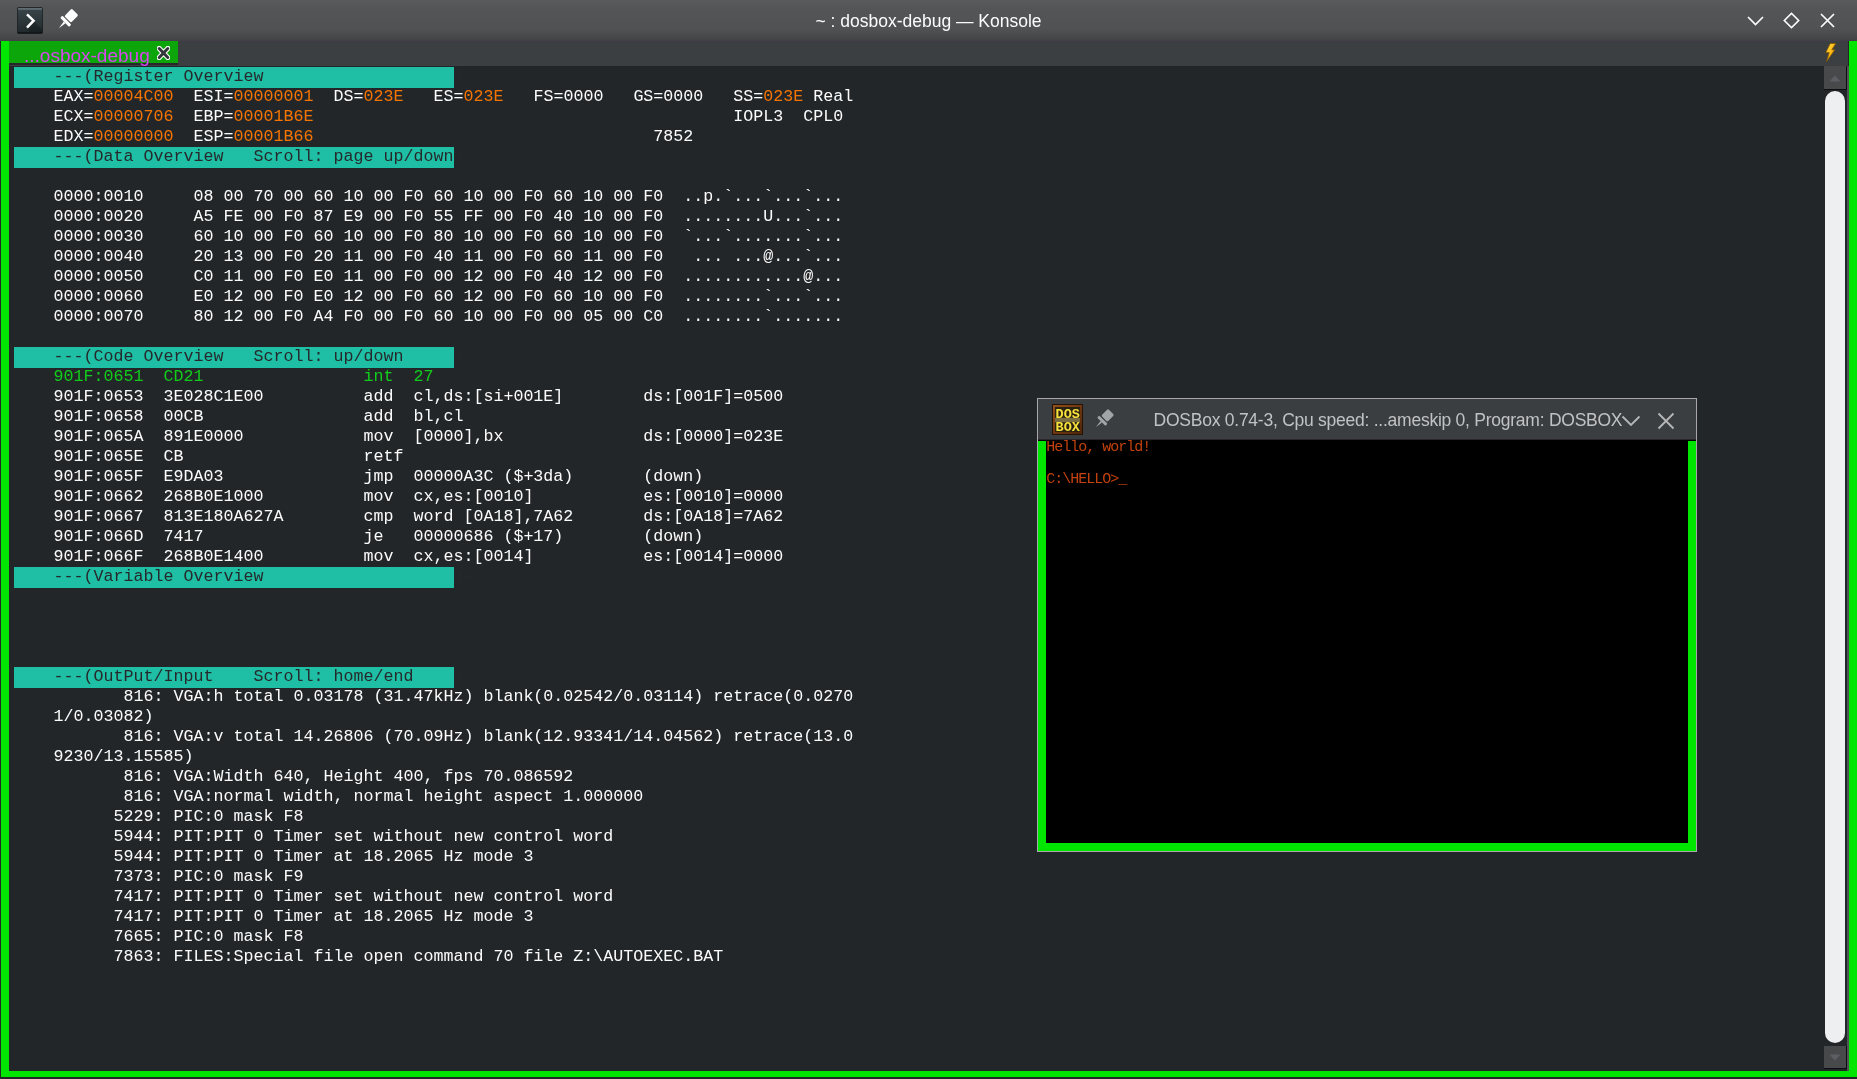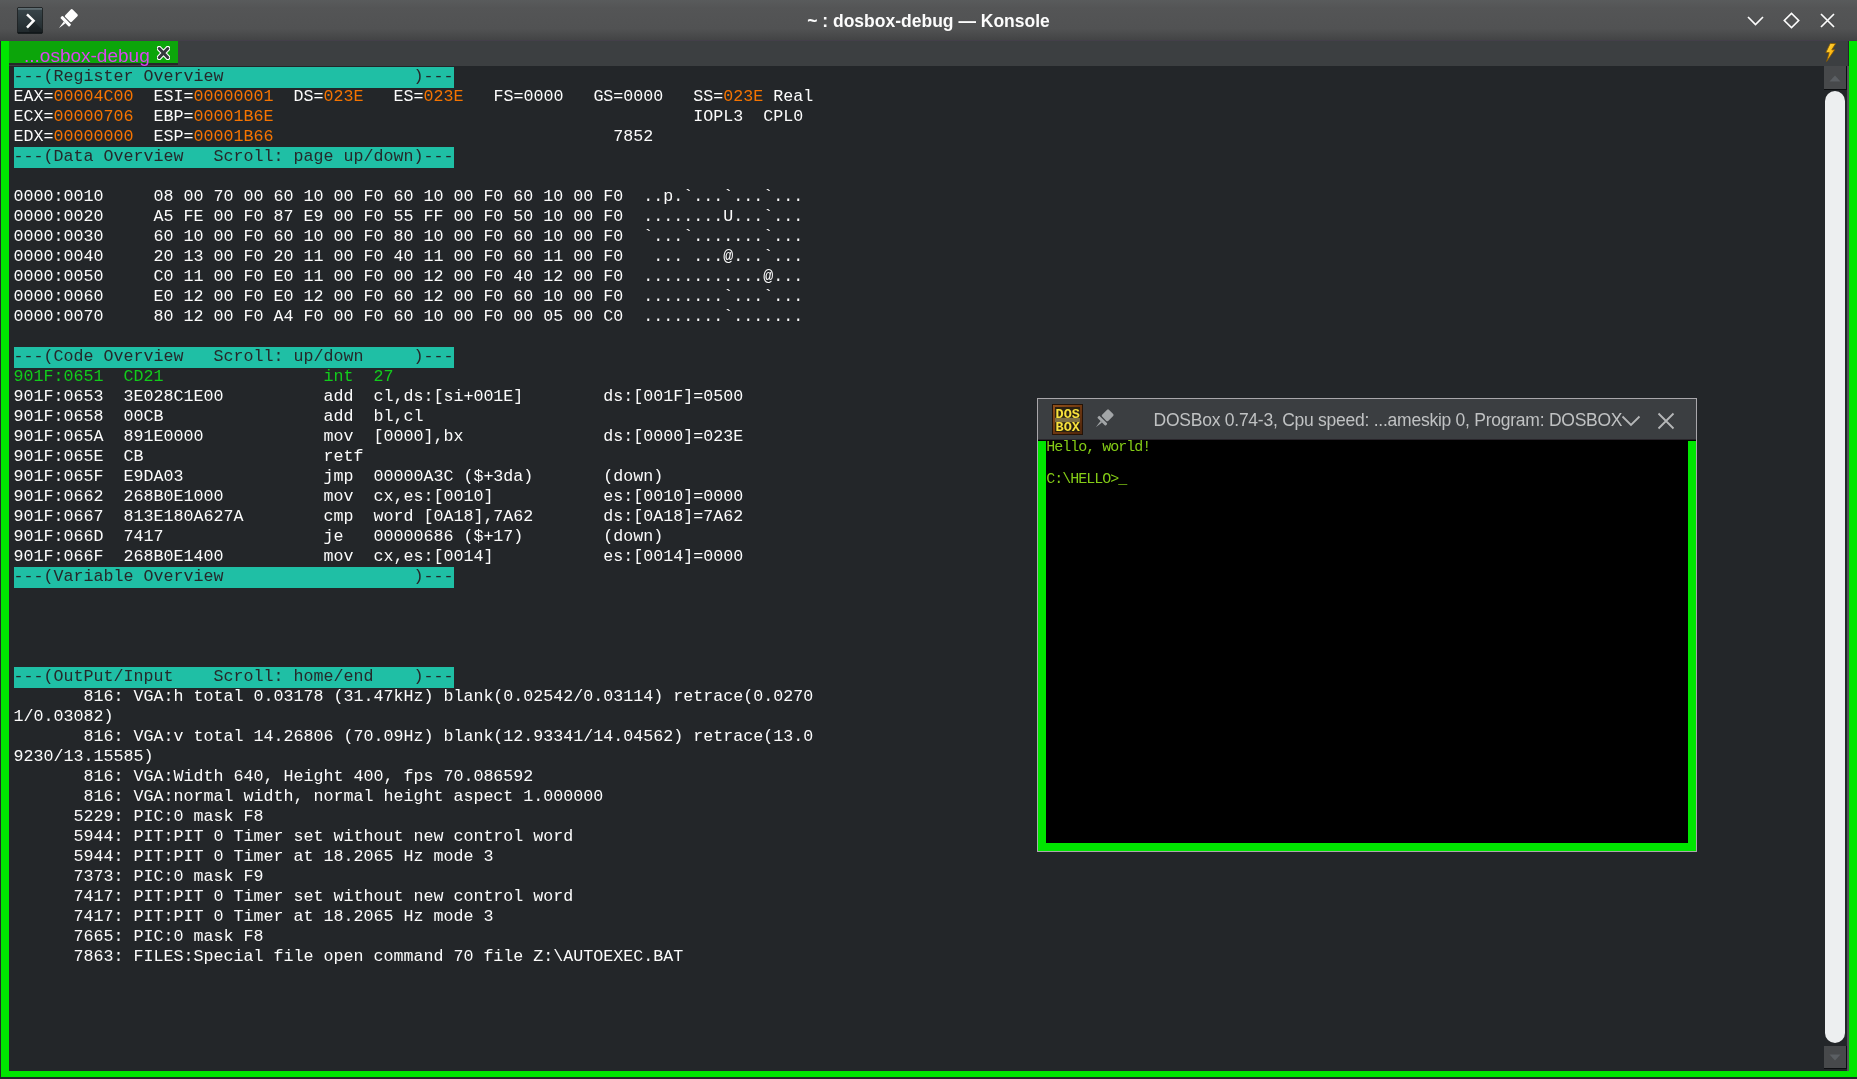--- a/index.html
+++ b/index.html
@@ -1,80 +1,80 @@
 <!DOCTYPE html>
 <html><head>
 <meta charset="utf-8">
 <style>
 * { margin:0; padding:0; box-sizing:border-box; }
 html,body { width:1857px; height:1079px; overflow:hidden; background:#1d2022; font-family:"Liberation Sans", sans-serif; }
 #stage { position:absolute; left:0; top:0; width:1857px; height:1079px; background:#232629; }
 
 
 #titlebar { position:absolute; left:0; top:0; width:1857px; height:40px;
-  background:linear-gradient(180deg,#595b5c 0%,#545556 20%,#515253 72%,#434445 100%);font-weight:bold; }
+  background:linear-gradient(180deg,#595b5c 0%,#545556 20%,#515253 72%,#434445 100%); }
 #titletext { position:absolute; left:0; top:11px; width:1857px; text-align:center;
   font-size:17.5px; color:#fcfcfc; }
 #tbline { position:absolute; left:0; top:40px; width:1857px; height:1px; background:#443f4a; }
 
 
 #tabbar { position:absolute; left:9px; top:41px; width:1839px; height:24.5px; background:#3c3f41; }
 #tab { position:absolute; left:9px; top:41px; width:168.5px; height:22.3px; background:#0ca50a; }
 #tabshadow { position:absolute; left:9px; top:63.3px; width:168.5px; height:2.2px; background:#26282b; }
 #tabtext { position:absolute; left:24px; top:44.5px; font-size:19px; font-weight:normal; color:#d946ef; }
 .icon { position:absolute; }
 
 
 #termbg { position:absolute; left:1px; top:65.5px; width:1856px; height:1011.5px; background:#232629; }
 #greenL { position:absolute; left:1.2px; top:41px; width:8px; height:1035.5px; background:#00e600; }
 #greenR { position:absolute; left:1849px; top:41px; width:8px; height:1035.5px; background:#00e600; }
 #greenB { position:absolute; left:1.2px; top:1071px; width:1855.8px; height:5.6px; background:#00e600; }
 
 .trm { position:absolute; left:13.6px; top:66.6px; font-family:"Liberation Mono",monospace;
   font-size:16.667px; line-height:20px; color:#fcfcfc; }
-.trm div { height:20px; white-space:pre; }
+.trm div { height:20px; white-space:pre;padding-left:40px; }
 .hd { background:#1fbfa5; color:#26292b; width:440.5px; height:21px !important; margin-bottom:-1px; }
 .o { color:#f67400; }
 .g { color:#12cc1c; }
 
 
 #sbup   { position:absolute; left:1823.5px; top:65.8px; width:23.8px; height:24.6px; background:#47494b; border-right:1.6px solid #0c0e10; border-bottom:1.6px solid #0c0e10; }
 #sbdown { position:absolute; left:1823.5px; top:1045.8px; width:23.8px; height:23.4px; background:#47494b; border-right:1.6px solid #0c0e10; border-bottom:1.6px solid #0c0e10; }
 #sbthumb{ position:absolute; left:1825.3px; top:91.4px; width:19.8px; height:952px; background:#edeff0; border-radius:10px; }
 #sbsep  { position:absolute; left:1847.1px; top:65.8px; width:1.9px; height:1005.2px; background:#515456; }
 
 
 #dbox { position:absolute; left:1036.6px; top:398.4px; width:660.4px; height:454px;
   border:1.5px solid #a9a7ab; background:#000; }
 #dboxtitle { position:absolute; left:0; top:0; width:100%; height:40.2px; background:#3b3e41; border-bottom:1.2px solid #2a262c; }
 #dboxtitletext { position:absolute; left:88px; top:11px; font-size:17.5px; letter-spacing:-0.25px; color:#c0c2c3;margin-left:28px; }
 #dbgL { position:absolute; left:0.2px; top:41.4px; width:8.2px; height:409.8px; background:#00e600; }
 #dbgR { position:absolute; left:650.4px; top:41.4px; width:7.6px; height:409.8px; background:#00e600; }
 #dbgB { position:absolute; left:0.2px; top:443.2px; width:657px; height:8.6px; background:#00e600; }
 .dostext { position:absolute; left:8.6px; top:40.8px; font-family:"Liberation Mono",monospace;
-  font-size:15px; letter-spacing:-1px; line-height:16px; color:#84cc16; }
+  font-size:15px; letter-spacing:-1px; line-height:16px; color:#c2410c; }
 .dostext div { height:16px; white-space:pre; }
 </style>
 </head>
 <body>
 <div id="stage">
   <div id="termbg"></div>
   <div id="greenL"></div>
   <div id="greenR"></div>
   <div id="greenB"></div>
 
   <div class="trm" id="trmmain">
       <div class="hd">---(Register Overview                   )---</div>
       <div>EAX=<span class="o">00004C00</span>  ESI=<span class="o">00000001</span>  DS=<span class="o">023E</span>   ES=<span class="o">023E</span>   FS=0000   GS=0000   SS=<span class="o">023E</span> Real</div>
       <div>ECX=<span class="o">00000706</span>  EBP=<span class="o">00001B6E</span>                                          IOPL3  CPL0</div>
       <div>EDX=<span class="o">00000000</span>  ESP=<span class="o">00001B66</span>                                  7852</div>
       <div class="hd">---(Data Overview   Scroll: page up/down)---</div>
       <div> </div>
       <div>0000:0010     08 00 70 00 60 10 00 F0 60 10 00 F0 60 10 00 F0  ..p.`...`...`...</div>
-      <div>0000:0020     A5 FE 00 F0 87 E9 00 F0 55 FF 00 F0 50 10 00 F0  ........U...`...</div>
+      <div>0000:0020     A5 FE 00 F0 87 E9 00 F0 55 FF 00 F0 40 10 00 F0  ........U...`...</div>
       <div>0000:0030     60 10 00 F0 60 10 00 F0 80 10 00 F0 60 10 00 F0  `...`.......`...</div>
       <div>0000:0040     20 13 00 F0 20 11 00 F0 40 11 00 F0 60 11 00 F0   ... ...@...`...</div>
       <div>0000:0050     C0 11 00 F0 E0 11 00 F0 00 12 00 F0 40 12 00 F0  ............@...</div>
       <div>0000:0060     E0 12 00 F0 E0 12 00 F0 60 12 00 F0 60 10 00 F0  ........`...`...</div>
       <div>0000:0070     80 12 00 F0 A4 F0 00 F0 60 10 00 F0 00 05 00 C0  ........`.......</div>
       <div> </div>
       <div class="hd">---(Code Overview   Scroll: up/down     )---</div>
       <div class="g">901F:0651  CD21                int  27</div>
       <div>901F:0653  3E028C1E00          add  cl,ds:[si+001E]        ds:[001F]=0500</div>
       <div>901F:0658  00CB                add  bl,cl</div>

